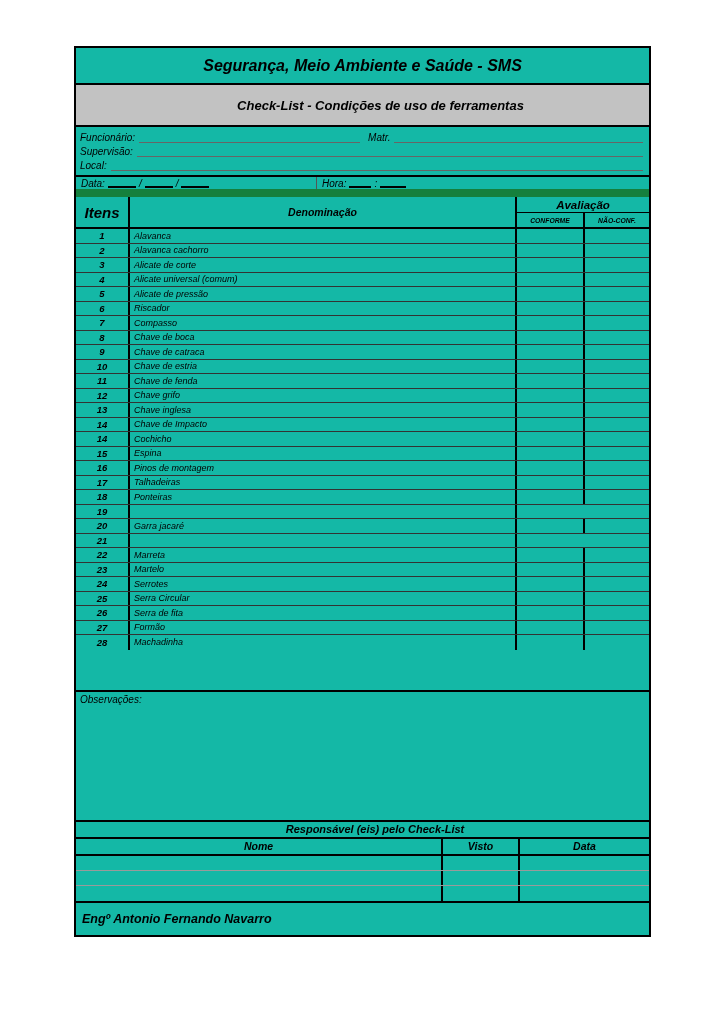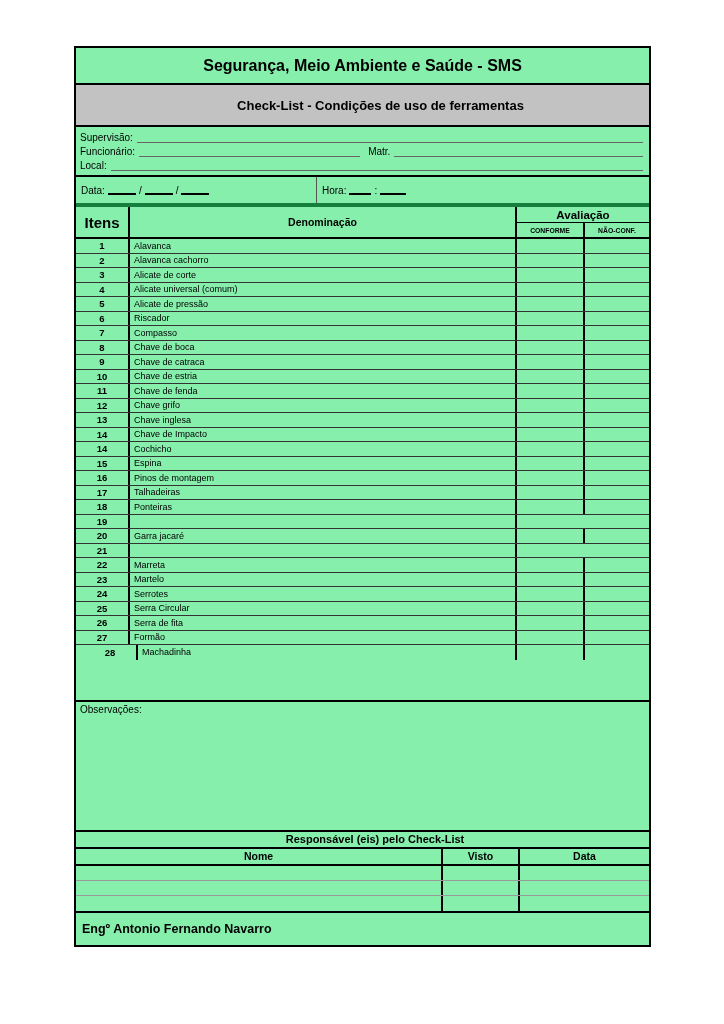--- a/index.html
+++ b/index.html
@@ -3,21 +3,21 @@
 <meta charset="utf-8">
 <style>
   * { box-sizing: border-box; margin: 0; padding: 0; }
   html, body { background: #fff; }
   body {
     width: 724px; height: 1024px; position: relative;
     font-family: "Liberation Sans", sans-serif; color: #000;
   }
   .form {
     position: absolute; left: 74px; top: 46px; width: 577px;
-    border: 2px solid #000; background: #86efac;
+    border: 2px solid #000; background: #14b8a6; font-style: italic;
   }
 
   
   .title-box {
     height: 37px; border-bottom: 2px solid #000;
     display: flex; align-items: center; justify-content: center;
     font-weight: bold; font-size: 16px;
   }
   .graybar {
     height: 42px; background: #c2c2c2; border-bottom: 2px solid #000;
@@ -29,39 +29,39 @@
   .info-box { border-bottom: 2px solid #000; padding: 2px 4px 4px 4px; font-size: 10px; }
   .info-row { display: flex; align-items: flex-end; height: 14px; }
   .info-row .lbl { white-space: nowrap; padding-right: 4px; }
   .blank { border-bottom: 1px solid #666; height: 11px; }
   .fl-1 { flex: 217; }
   .fl-2 { flex: 244; margin-right: 2px; }
   .fl-full { flex: 1; margin-right: 2px; }
   .matr { padding: 0 4px 0 8px; }
 
   
-  .datahora { height: 30px; border-bottom: 4px solid #15803d; display: flex; font-size: 10px; }
+  .datahora { height: 20px; border-bottom: 8px solid #15803d; display: flex; font-size: 10px; }
   .dh-cell { display: flex; align-items: center; padding: 0 5px; }
   .dh-data { width: 241px; border-right: 1px solid #555; }
   .dh-hora { flex: 1; }
   .useg { display: inline-block; border-bottom: 2px solid #000; height: 10px; margin: 0 3px; }
   .u28 { width: 28px; } .u22 { width: 22px; } .u26 { width: 26px; }
 
   
   .grid4 { display: grid; grid-template-columns: 54px 1fr 68px 64px; }
   .thead { grid-template-rows: 16px 14px; border-bottom: 2px solid #000; }
   .thead > div { display: flex; align-items: center; justify-content: center; font-weight: bold; }
   .th-itens { grid-area: 1 / 1 / 3 / 2; border-right: 2px solid #000; font-size: 15px; }
   .th-den   { grid-area: 1 / 2 / 3 / 3; border-right: 2px solid #000; font-size: 10.5px; }
   .th-aval  { grid-area: 1 / 3 / 2 / 5; border-bottom: 1px solid #000; font-size: 11.5px; }
   .th-conf  { grid-area: 2 / 3 / 3 / 4; border-right: 2px solid #000; font-size: 6.8px; }
   .th-nao   { grid-area: 2 / 4 / 3 / 5; font-size: 6.8px; }
 
   .item-row { height: 14.5px; border-bottom: 1px solid #333; }
-  .item-row:last-child { border-bottom: none; padding-left: 8px; }
+  .item-row:last-child { border-bottom: none; }
   .item-row > div { display: flex; align-items: center; }
   .c-num  { justify-content: center; font-weight: bold; font-size: 9.5px; border-right: 2px solid #000; }
   .c-name { padding-left: 4px; font-size: 9px; border-right: 2px solid #000; }
   .c-conf { border-right: 2px solid #000; }
 
   
   .obs { height: 132px; border-top: 2px solid #000; border-bottom: 2px solid #000; font-size: 10px; padding: 2px 4px; margin-top: 40px; }
 
   
   .resp {
@@ -85,28 +85,28 @@
 <body>
 
 <div class="form">
 
   <div class="title-box">Segurança, Meio Ambiente e Saúde - SMS</div>
 
   <div class="graybar">Check-List - Condições de uso de ferramentas</div>
 
   <div class="info-box">
     <div class="info-row">
-      <span class="lbl">Supervisão:</span>
-      <span class="blank fl-full"></span>
-    </div>
-    <div class="info-row">
       <span class="lbl">Funcionário:</span>
       <span class="blank fl-1"></span>
       <span class="lbl matr">Matr.</span>
       <span class="blank fl-2"></span>
+    </div>
+    <div class="info-row">
+      <span class="lbl">Supervisão:</span>
+      <span class="blank fl-full"></span>
     </div>
     <div class="info-row">
       <span class="lbl">Local:</span>
       <span class="blank fl-full"></span>
     </div>
   </div>
 
   <div class="datahora">
     <div class="dh-cell dh-data">
       <span>Data:</span>

